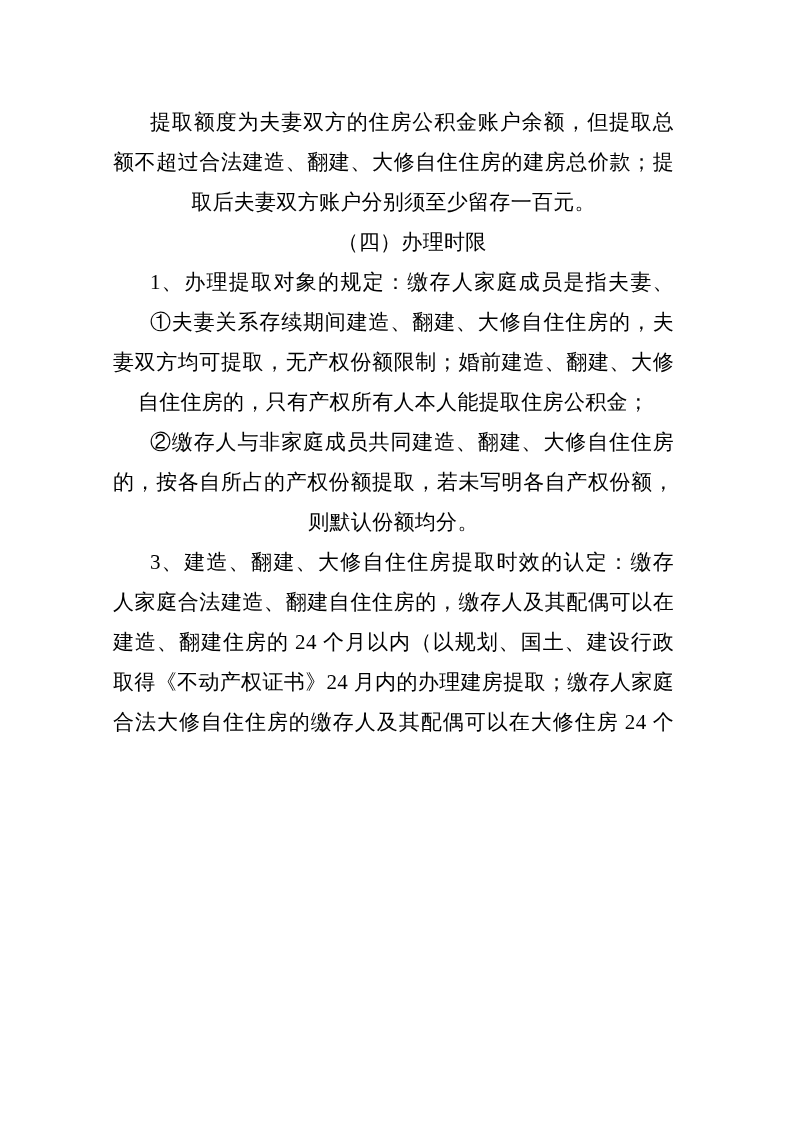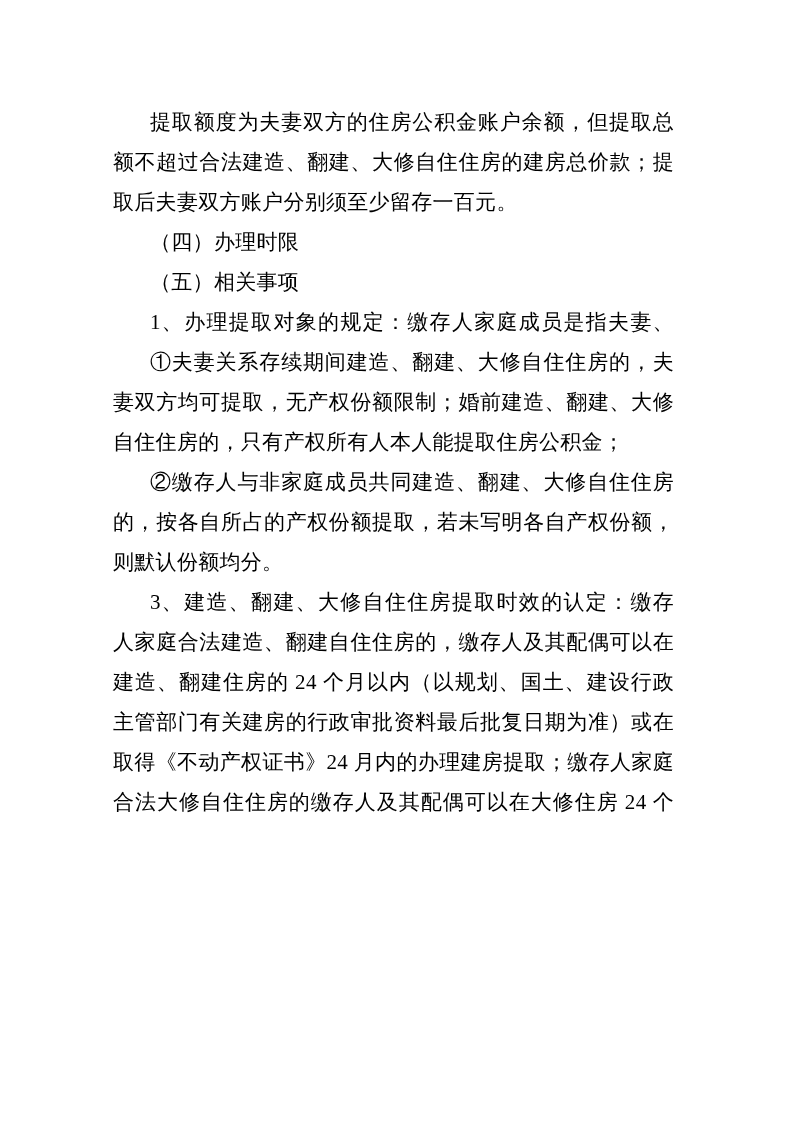--- a/index.html
+++ b/index.html
@@ -24,21 +24,21 @@
   }
   .para {
     margin: 0;
     padding: 0;
   }
   .line {
     font-size: 21px;
     line-height: 40px;
     height: 40px;
     letter-spacing: 0.3px;
-    text-align: left;
+    text-align: center;
     overflow: visible;
   }
   .indent {
     text-indent: 37px;
   }
   .justify {
     text-align: justify;
     text-align-last: justify;
     -moz-text-align-last: justify;
   }
@@ -53,23 +53,20 @@
       <div class="line indent justify">提取额度为夫妻双方的住房公积金账户余额，但提取总</div>
       <div class="line justify">额不超过合法建造、翻建、大修自住住房的建房总价款；提</div>
       <div class="line">取后夫妻双方账户分别须至少留存一百元。</div>
     </div>
 
     <div class="para">
       <div class="line indent">（四）办理时限</div>
     </div>
 
 
-    <div class="para">
-      <div class="line indent">（五）相关事项</div>
-    </div>
 
     <div class="para">
       <div class="line indent justify">1、办理提取对象的规定：缴存人家庭成员是指夫妻、</div>
     </div>
 
 
     <div class="para">
       <div class="line indent justify">①夫妻关系存续期间建造、翻建、大修自住住房的，夫</div>
       <div class="line justify">妻双方均可提取，无产权份额限制；婚前建造、翻建、大修</div>
       <div class="line">自住住房的，只有产权所有人本人能提取住房公积金；</div>
@@ -78,19 +75,18 @@
     <div class="para">
       <div class="line indent justify">②缴存人与非家庭成员共同建造、翻建、大修自住住房</div>
       <div class="line justify">的，按各自所占的产权份额提取，若未写明各自产权份额，</div>
       <div class="line">则默认份额均分。</div>
     </div>
 
     <div class="para">
       <div class="line indent justify">3、建造、翻建、大修自住住房提取时效的认定：缴存</div>
       <div class="line justify">人家庭合法建造、翻建自住住房的，缴存人及其配偶可以在</div>
       <div class="line justify">建造、翻建住房的 24 个月以内（以规划、国土、建设行政</div>
-      <div class="line justify">主管部门有关建房的行政审批资料最后批复日期为准）或在</div>
       <div class="line justify">取得《不动产权证书》24 月内的办理建房提取；缴存人家庭</div>
       <div class="line justify">合法大修自住住房的缴存人及其配偶可以在大修住房 24 个</div>
     </div>
 
   </div>
 </div>
 
 </body></html>

